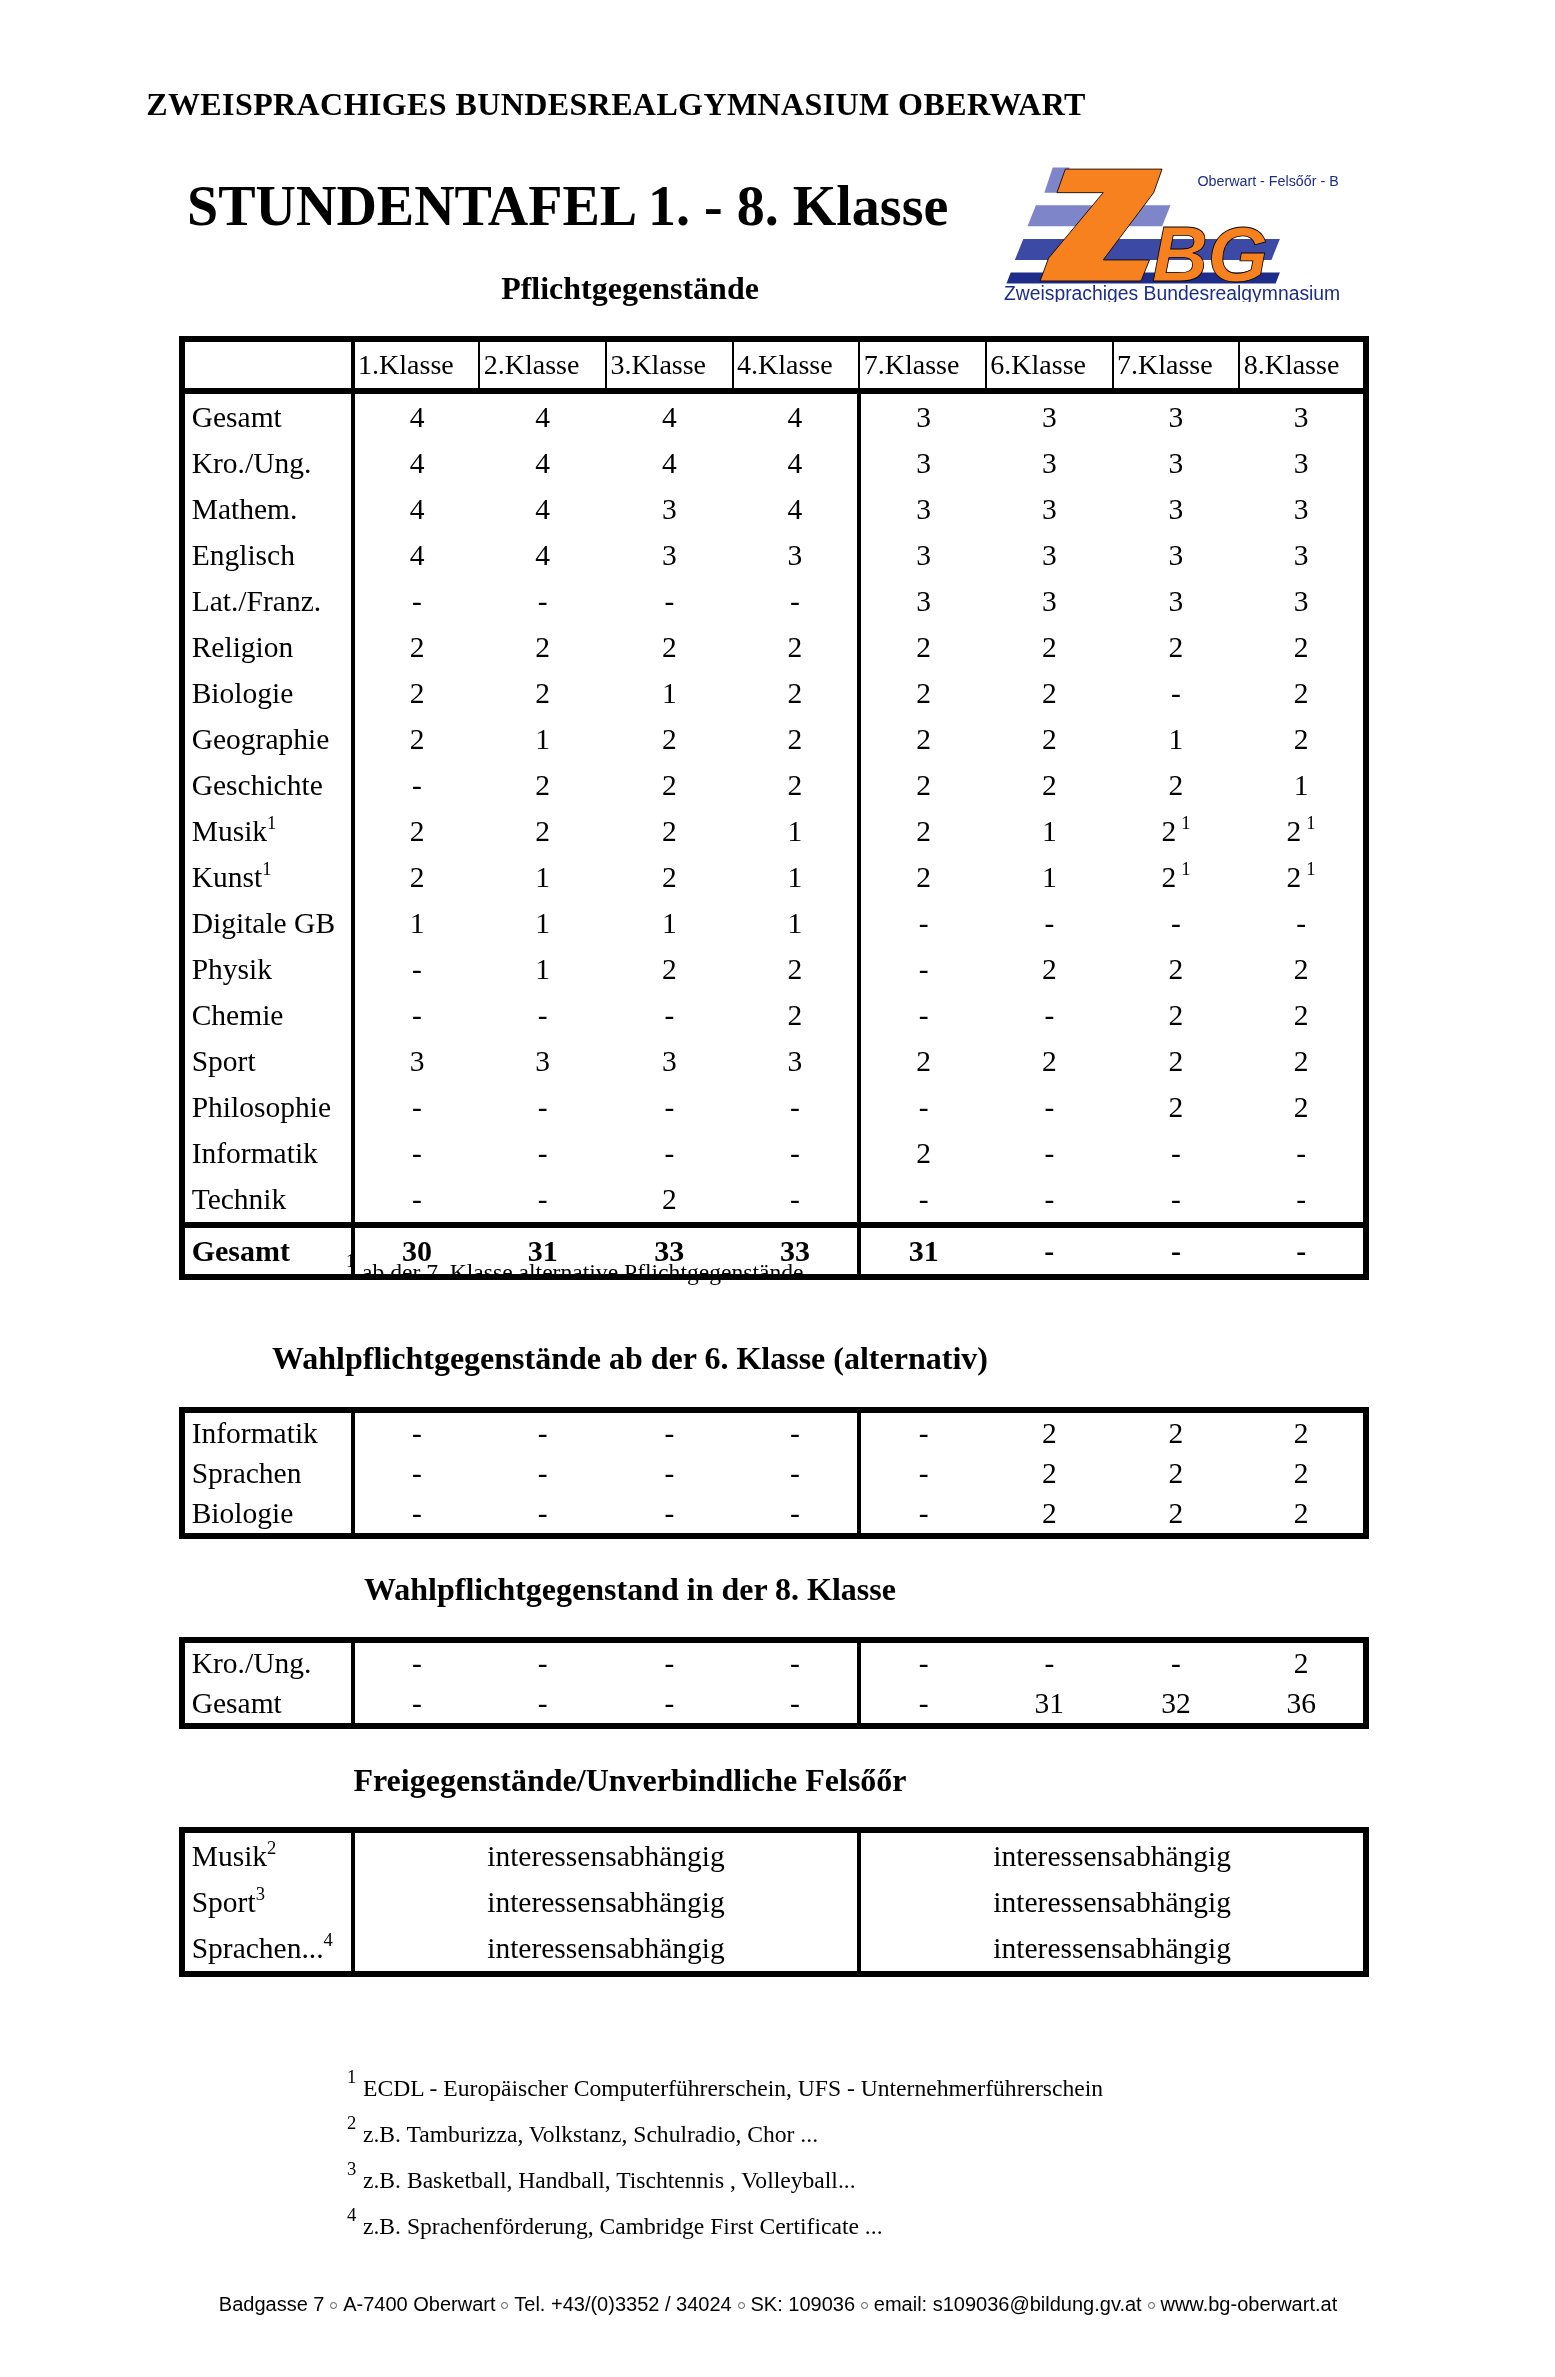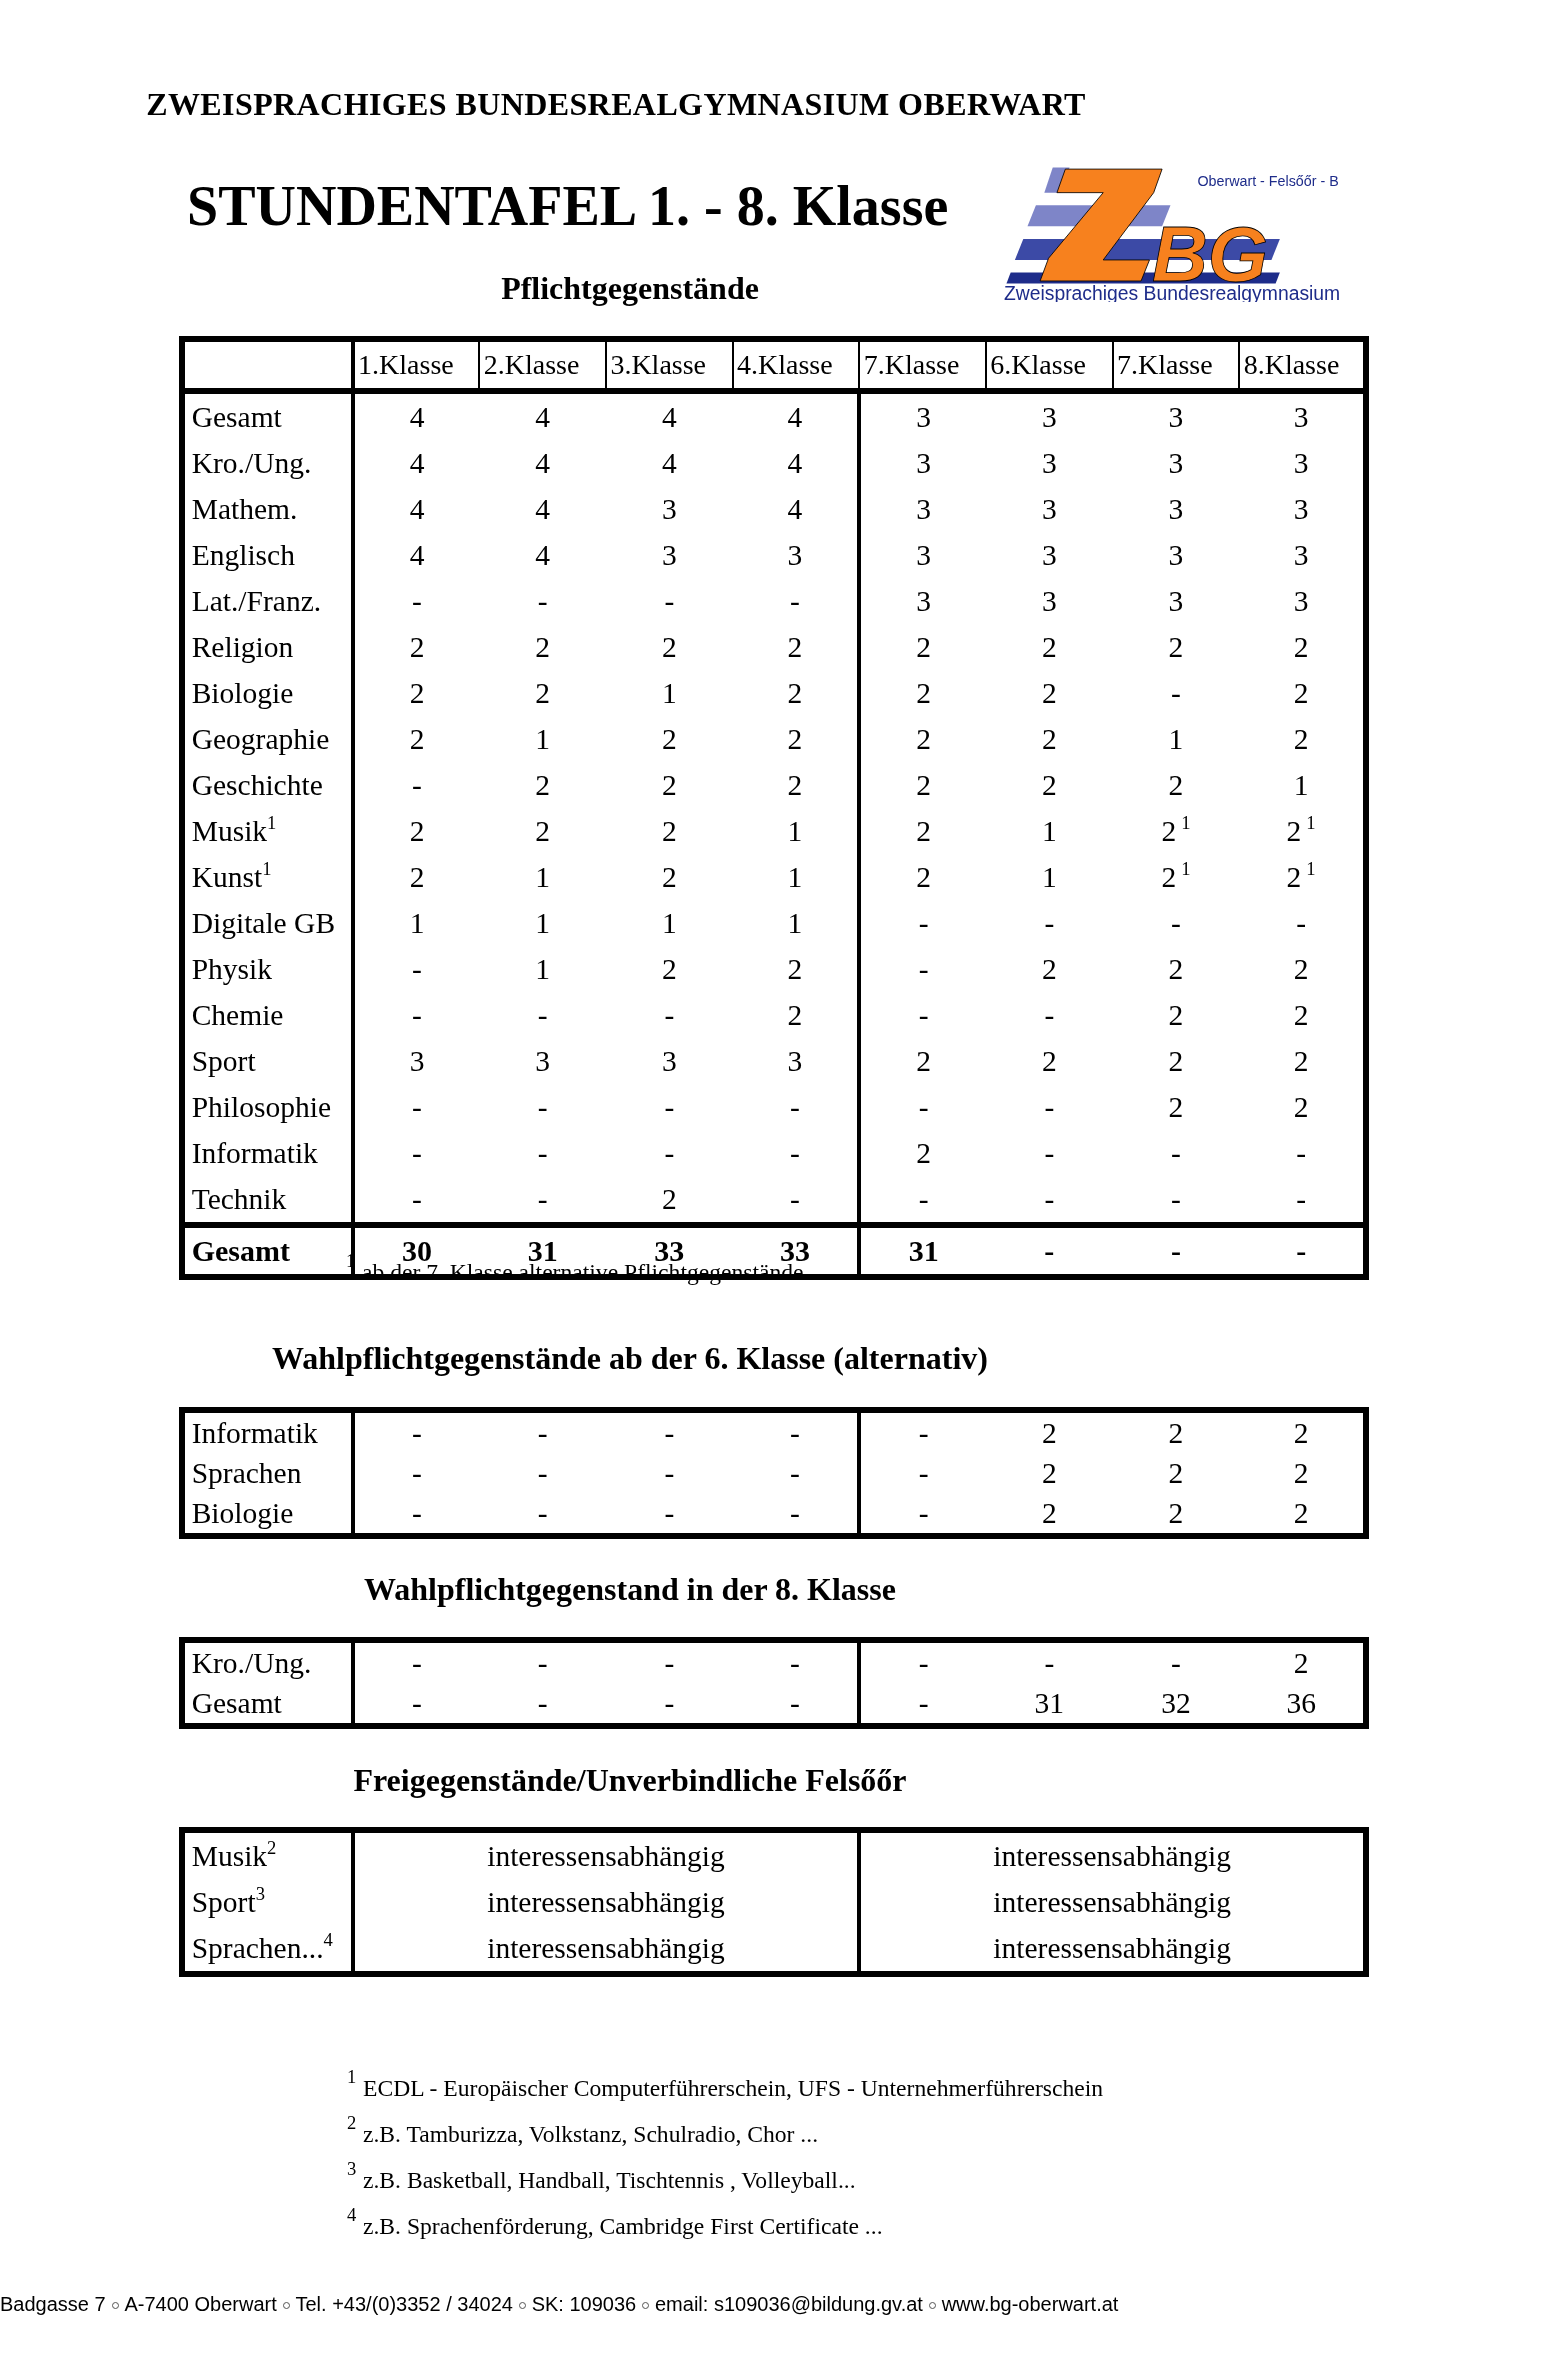--- a/index.html
+++ b/index.html
@@ -19,21 +19,21 @@
   table.grid tr.total td { border-top: 6.7px solid #000; font-weight: bold; font-size: 30px; }
   table.grid sup { font-size: 18.6px; vertical-align: 11.8px; line-height: 0; }
   table.compact td { height: 40px; line-height: 40px; }
   table.free td { height: 46px; line-height: 46px; }
 
   .footnote-line { font-size: 23.6px; margin-left: 15px; }
   .footnote-line sup { font-size: 18.6px; vertical-align: 13.5px; line-height: 0; margin-right: 6.7px; }
   .note-list { top: 2063px; left: 332px; }
   .note-list .footnote-line { height: 46px; line-height: 51px; }
 
-  .address { top: 2293px; left: 0; width: 1556px; text-align: left; font-family: "Liberation Sans", "DejaVu Sans", sans-serif; font-size: 20px; }
+  .address { top: 2293px; left: 0; width: 1556px; text-align: center; font-family: "Liberation Sans", "DejaVu Sans", sans-serif; font-size: 20px; }
   .address .sep { display: inline-block; width: 5px; height: 5px; border: 0.8px solid #555; border-radius: 50%; margin: 0 5.9px; vertical-align: middle; }
 </style>
 </head>
 <body>
 
 <div class="abs school-title">ZWEISPRACHIGES BUNDESREALGYMNASIUM OBERWART</div>
 <div class="abs doc-title">STUNDENTAFEL 1. - 8. Klasse</div>
 
 <div class="abs logo">
   <svg width="337" height="143" viewBox="0 0 400 170">

